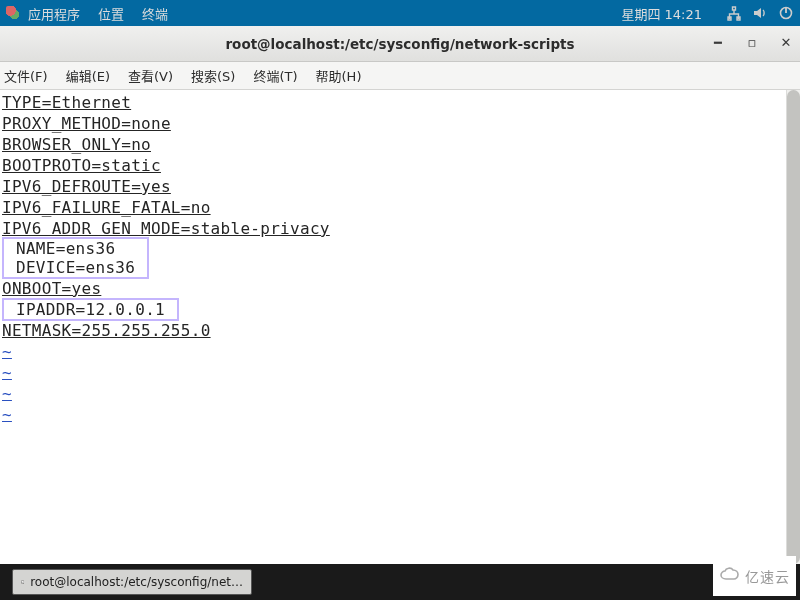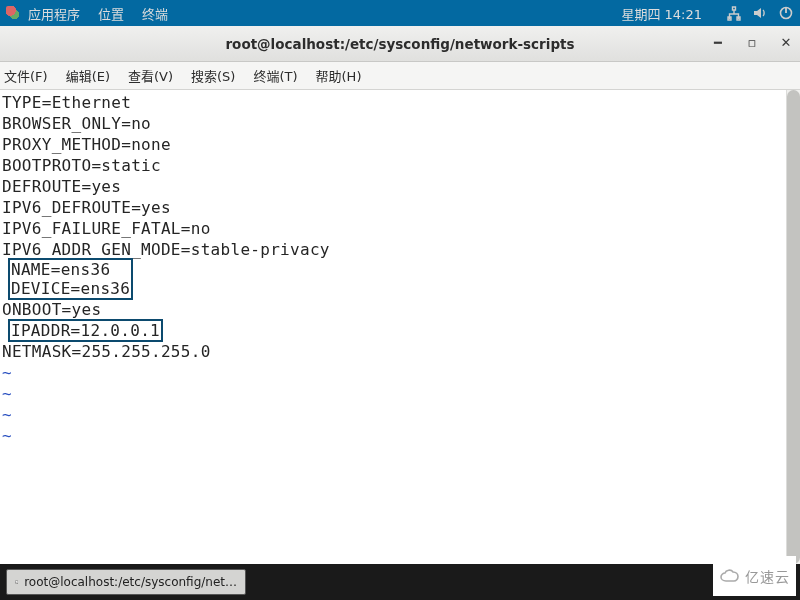--- a/index.html
+++ b/index.html
@@ -89,28 +89,28 @@
     font-family: "DejaVu Sans Mono", "Courier New", monospace;
     font-size: 16px;
     line-height: 21px;
     color: #252525;
     padding: 2px 2px 0 2px;
     height: 474px;
     overflow: hidden;
     position: relative;
     letter-spacing: 0.3px;
   }
-  .terminal .line { white-space: pre; }
+  .terminal .line { white-space: pre; text-decoration: underline; }
   .tilde { color: #2a50c0; font-weight: 500; }
   .highlight-box {
     display: inline-block;
-    border: 2px solid #0c4a6e;
+    border: 2px solid #c4b5fd;
     line-height: 19px;
-    margin: -2px 6px;
-    padding: 0 1px;
+    margin: -2px 0;
+    padding: 0 12px;
   }
   .cmd-row {
     position: absolute;
     bottom: 0;
     left: 2px;
     right: 0;
   }
   .cursor-block {
     display: inline-block;
     width: 10px;
@@ -135,21 +135,21 @@
     border-radius: 7px;
   }
   
   .taskbar {
     position: absolute;
     left: 0; right: 0; bottom: 0;
     height: 36px;
     background: #1a1a1a;
     display: flex;
     align-items: center;
-    padding: 0 6px;
+    padding: 0 12px;
   }
   .task-btn {
     height: 26px;
     background: #d4d4d2;
     border: 1px solid #555;
     display: flex;
     align-items: center;
     padding: 0 8px;
     font-size: 12px;
     color: #222;
@@ -157,21 +157,20 @@
     max-width: 240px;
     cursor: pointer;
   }
   .task-icon { width: 14px; height: 14px; margin-right: 6px; }
   
   .watermark {
     position: absolute;
     right: 4px;
     bottom: 4px;
     display: flex;
-    align-items: center;
     background: #fff;
     padding: 10px 6px;
     color: #999;
     font-size: 14px;
     letter-spacing: 1px;
   }
   .watermark svg { width: 24px; height: 16px; fill: #aaa; margin-right: 2px; }
 </style>
 </head>
 <body>
@@ -210,24 +209,23 @@
   <div class="menu-item">编辑(E)</div>
   <div class="menu-item">查看(V)</div>
   <div class="menu-item">搜索(S)</div>
   <div class="menu-item">终端(T)</div>
   <div class="menu-item">帮助(H)</div>
 </div>
 
 <div class="terminal">
   <div id="plain-lines">
       <div class="line">TYPE=Ethernet</div>
+      <div class="line">PROXY_METHOD=none</div>
       <div class="line">BROWSER_ONLY=no</div>
-      <div class="line">PROXY_METHOD=none</div>
       <div class="line">BOOTPROTO=static</div>
-      <div class="line">DEFROUTE=yes</div>
       <div class="line">IPV6_DEFROUTE=yes</div>
       <div class="line">IPV6_FAILURE_FATAL=no</div>
       <div class="line">IPV6_ADDR_GEN_MODE=stable-privacy</div>
     </div>
 
   <div class="line"><span class="highlight-box"><span>NAME=ens36</span><br><span>DEVICE=ens36</span></span></div>
 
   <div class="line">ONBOOT=yes</div>
 
   <div class="line"><span class="highlight-box">IPADDR=12.0.0.1</span></div>

